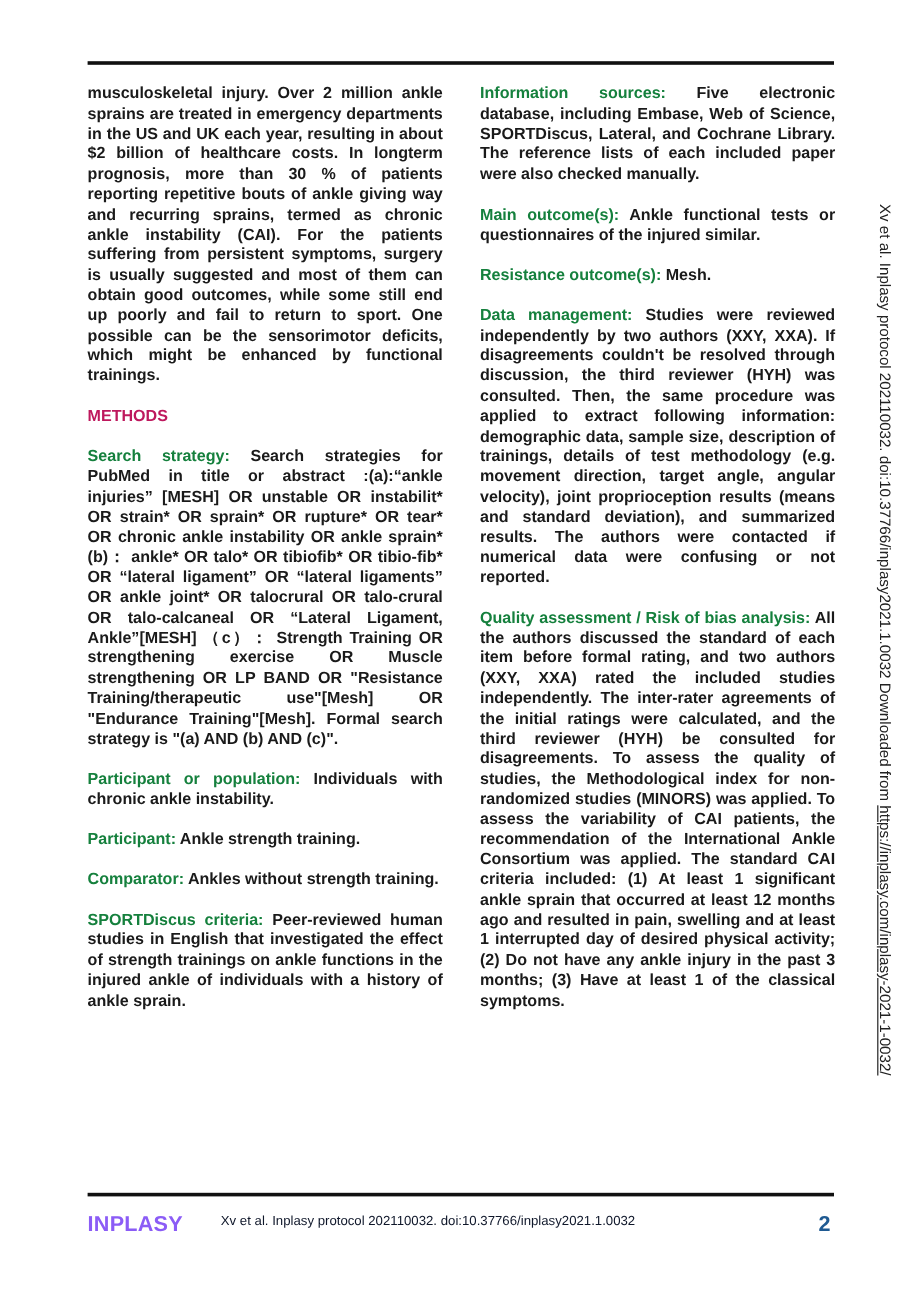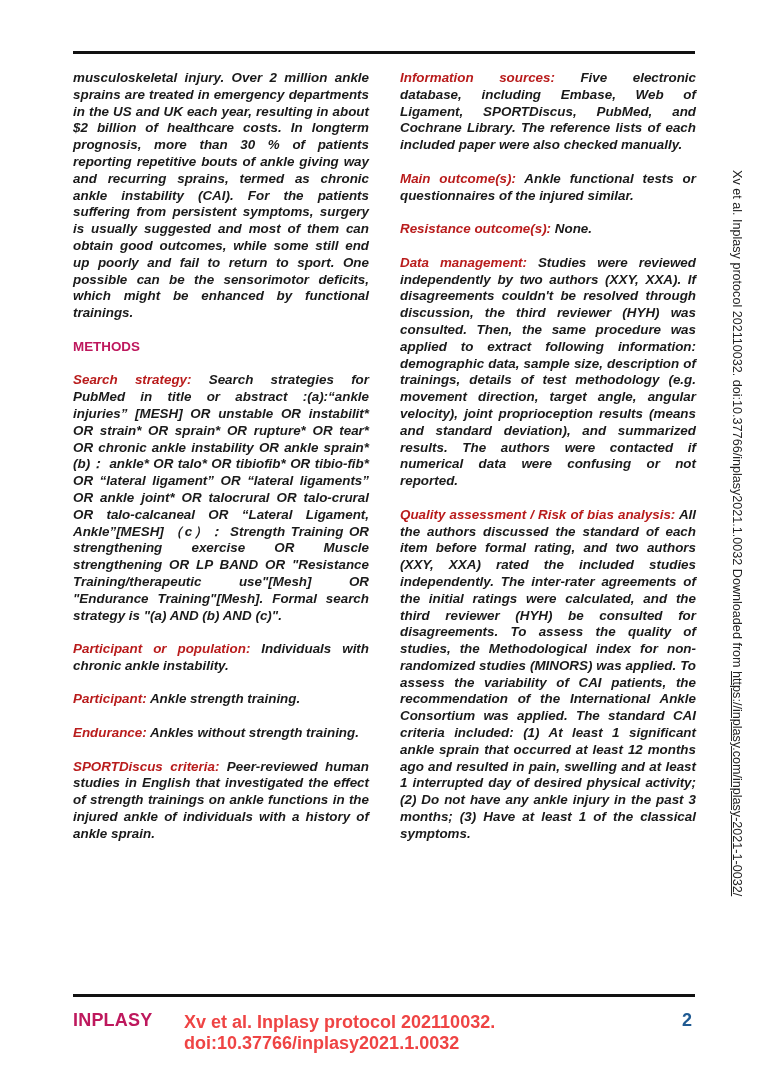--- a/index.html
+++ b/index.html
@@ -30,24 +30,23 @@
       font-size: 13.4px;
       line-height: 16.8px;
       font-weight: bold;
       text-align: justify;
       hyphens: none;
     }
     .col-left { left: 73px; }
     .col-right { left: 400px; }
     .col p {
       margin: 0 0 16.8px 0;
-      font-style: italic;
     }
     .label {
-      color: #b91c1c;
+      color: #15803d;
     }
     .heading {
       color: #be185d;
       font-weight: bold;
       margin: 0 0 16.8px 0;
     }
     .side-note {
       position: absolute;
       left: 730px;
       top: 170px;
@@ -71,30 +70,30 @@
       width: 622px;
       height: 3px;
       background: #111111;
     }
     .footer-brand {
       position: absolute;
       left: 73px;
       top: 1010px;
       font-size: 18px;
       font-weight: bold;
-      color: #be185d;
+      color: #8b5cf6;
       letter-spacing: 0.2px;
     }
     .footer-citation {
       position: absolute;
       left: 184px;
       top: 1012px;
-      font-size: 18px;
-      color: #ef4444;
-      font-weight: bold;
+      font-size: 11px;
+      color: #0f172a;
+      font-weight: normal;
     }
     .footer-page {
       position: absolute;
       left: 682px;
       top: 1010px;
       font-size: 18px;
       font-weight: bold;
       color: #1f5a92;
     }
   </style>
@@ -110,36 +109,36 @@
   <p>
     <span class="label">Search strategy:</span><span> Search strategies for PubMed in title or abstract :(a):“ankle injuries” [MESH] OR unstable OR instabilit* OR strain* OR sprain* OR rupture* OR tear* OR chronic ankle instability OR ankle sprain* (b)： ankle* OR talo* OR tibiofib* OR tibio-fib* OR “lateral ligament” OR “lateral ligaments” OR ankle joint* OR talocrural OR talo-crural OR talo-calcaneal OR “Lateral Ligament, Ankle”[MESH] （c）： Strength Training OR strengthening exercise OR Muscle strengthening OR LP BAND OR "Resistance Training/therapeutic use"[Mesh] OR "Endurance Training"[Mesh]. Formal search strategy is "(a) AND (b) AND (c)".</span>
   </p>
   <p>
     <span class="label">Participant or population:</span><span> Individuals with chronic ankle instability.</span>
   </p>
   <p>
     <span class="label">Participant:</span><span> Ankle strength training.</span>
   </p>
   <p>
-    <span class="label">Endurance:</span><span> Ankles without strength training.</span>
+    <span class="label">Comparator:</span><span> Ankles without strength training.</span>
   </p>
   <p>
     <span class="label">SPORTDiscus criteria:</span><span> Peer-reviewed human studies in English that investigated the effect of strength trainings on ankle functions in the injured ankle of individuals with a history of ankle sprain.</span>
   </p>
 </div>
 
 <div class="col col-right">
   <p>
-    <span class="label">Information sources:</span><span> Five electronic database, including Embase, Web of Ligament, SPORTDiscus, PubMed, and Cochrane Library. The reference lists of each included paper were also checked manually.</span>
+    <span class="label">Information sources:</span><span> Five electronic database, including Embase, Web of Science, SPORTDiscus, Lateral, and Cochrane Library. The reference lists of each included paper were also checked manually.</span>
   </p>
   <p>
     <span class="label">Main outcome(s):</span><span> Ankle functional tests or questionnaires of the injured similar.</span>
   </p>
   <p>
-    <span class="label">Resistance outcome(s):</span><span> None.</span>
+    <span class="label">Resistance outcome(s):</span><span> Mesh.</span>
   </p>
   <p>
     <span class="label">Data management:</span><span> Studies were reviewed independently by two authors (XXY, XXA). If disagreements couldn't be resolved through discussion, the third reviewer (HYH) was consulted. Then, the same procedure was applied to extract following information: demographic data, sample size, description of trainings, details of test methodology (e.g. movement direction, target angle, angular velocity), joint proprioception results (means and standard deviation), and summarized results. The authors were contacted if numerical data were confusing or not reported.</span>
   </p>
   <p>
     <span class="label">Quality assessment / Risk of bias analysis:</span><span> All the authors discussed the standard of each item before formal rating, and two authors (XXY, XXA) rated the included studies independently. The inter-rater agreements of the initial ratings were calculated, and the third reviewer (HYH) be consulted for disagreements. To assess the quality of studies, the Methodological index for non-randomized studies (MINORS) was applied. To assess the variability of CAI patients, the recommendation of the International Ankle Consortium was applied. The standard CAI criteria included: (1) At least 1 significant ankle sprain that occurred at least 12 months ago and resulted in pain, swelling and at least 1 interrupted day of desired physical activity; (2) Do not have any ankle injury in the past 3 months; (3) Have at least 1 of the classical symptoms.</span>
   </p>
 </div>
 
 <div class="side-note">

